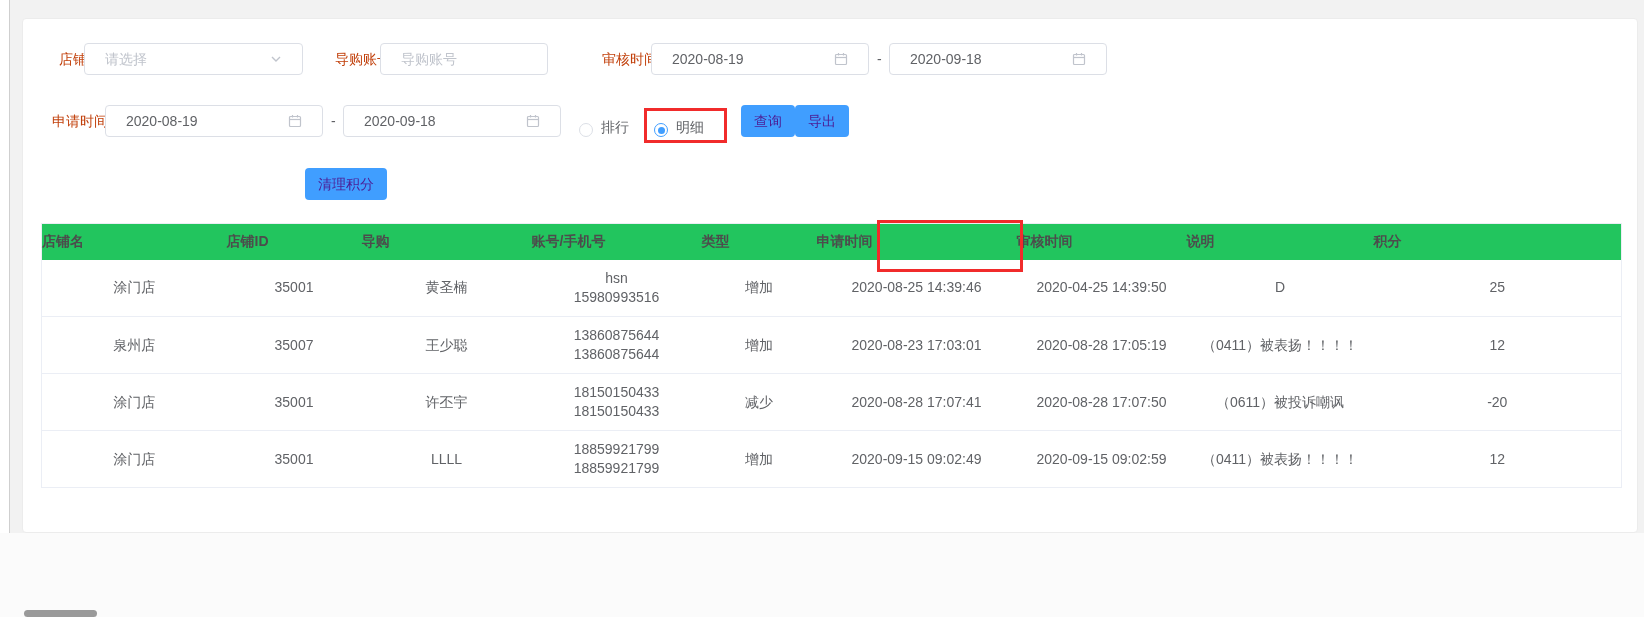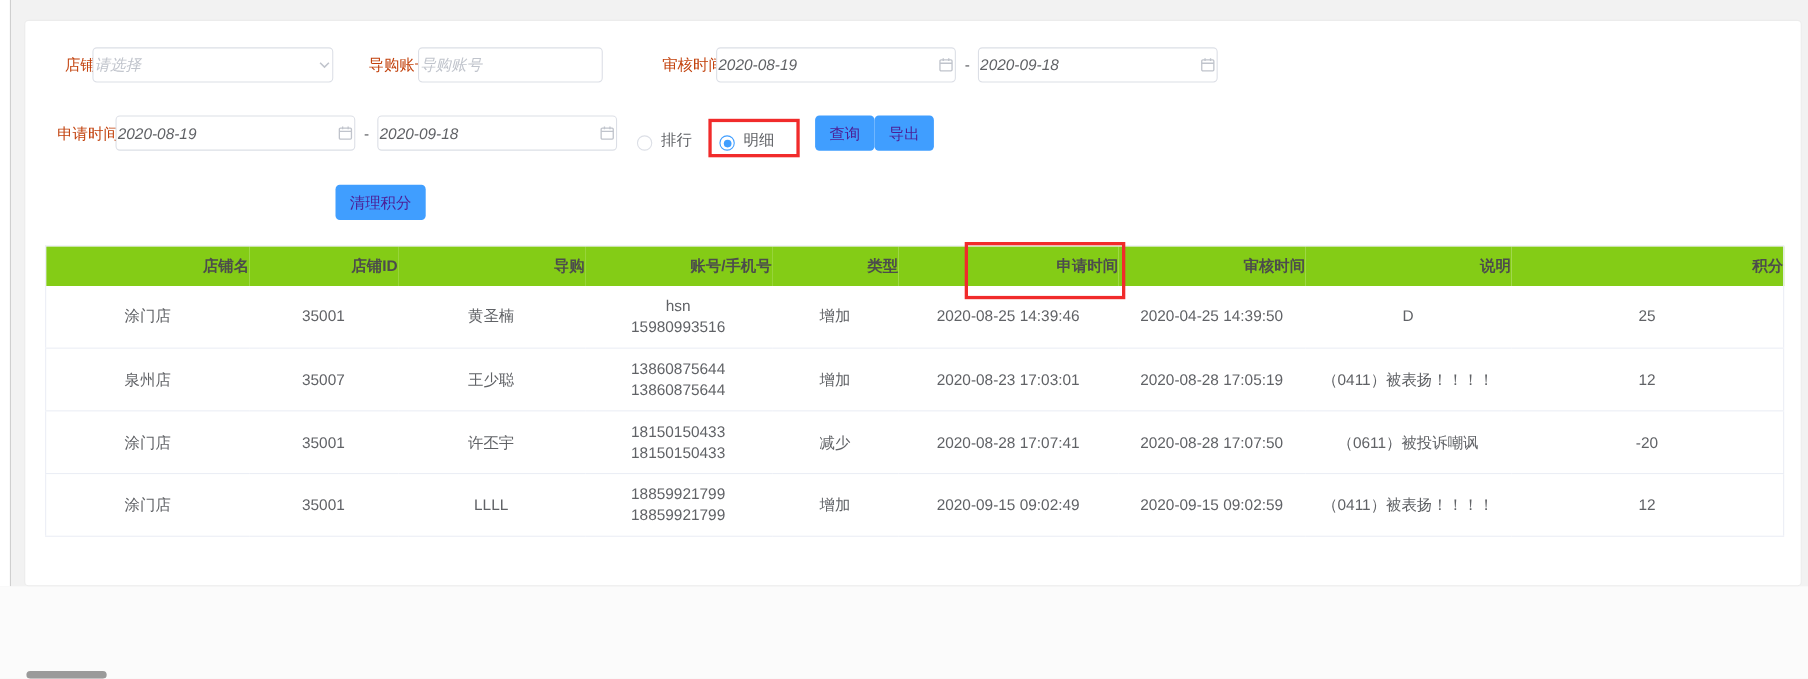--- a/index.html
+++ b/index.html
@@ -29,21 +29,21 @@
     background:#fff; border:1px solid #ececec; border-radius:4px;
   }
   .flabel {
     position:absolute; height:32px; line-height:32px; color:#c2410c;
     white-space:nowrap;
     margin-left:16px;
   }
   .ctrl {
     position:absolute; height:32px; background:#fff;
     border:1px solid #dcdfe6; border-radius:4px;
-    display:flex; align-items:center; padding:0 1px;font-style:italic;
+    display:flex; align-items:center; padding:0 20px;
   }
   .ctrl input {
     border:none; outline:none; flex:1; min-width:0;
     font:inherit; color:#606266; background:transparent;
   }
   .ctrl input::placeholder { color:#c0c4cc; }
   .ctrl .icn { flex:none; margin-left:6px; display:flex; }
   .dash { position:absolute; height:32px; line-height:32px; color:#606266; }
   .radio { position:absolute; height:32px; display:flex; align-items:flex-end; cursor:pointer; }
   .radio .dot {
@@ -64,22 +64,22 @@
   .anno {
     position:absolute; border:3px solid #f12b2b; background:transparent;
     pointer-events:none; z-index:9;
   }
   table.grid {
     position:absolute; left:18px; top:204px; width:1580px;
     border-collapse:collapse; table-layout:fixed;
     border:1px solid #ebeef5;
   }
   table.grid th {
-    background:#84cc16; height:36px; font-weight:700; color:#4c4c4c;
-    text-align:right; font-size:14px;
+    background:#22c55e; height:36px; font-weight:700; color:#4c4c4c;
+    text-align:left; font-size:14px;
   }
   table.grid td {
     height:57px; text-align:center; color:#606266;
     border-bottom:1px solid #ebeef5; background:#fff;
     line-height:19px;
   }
   table.grid tr:last-child td { border-bottom:1px solid #ebeef5; }
   .two-line span { display:block; }
   svg { display:block; }
 </style>

